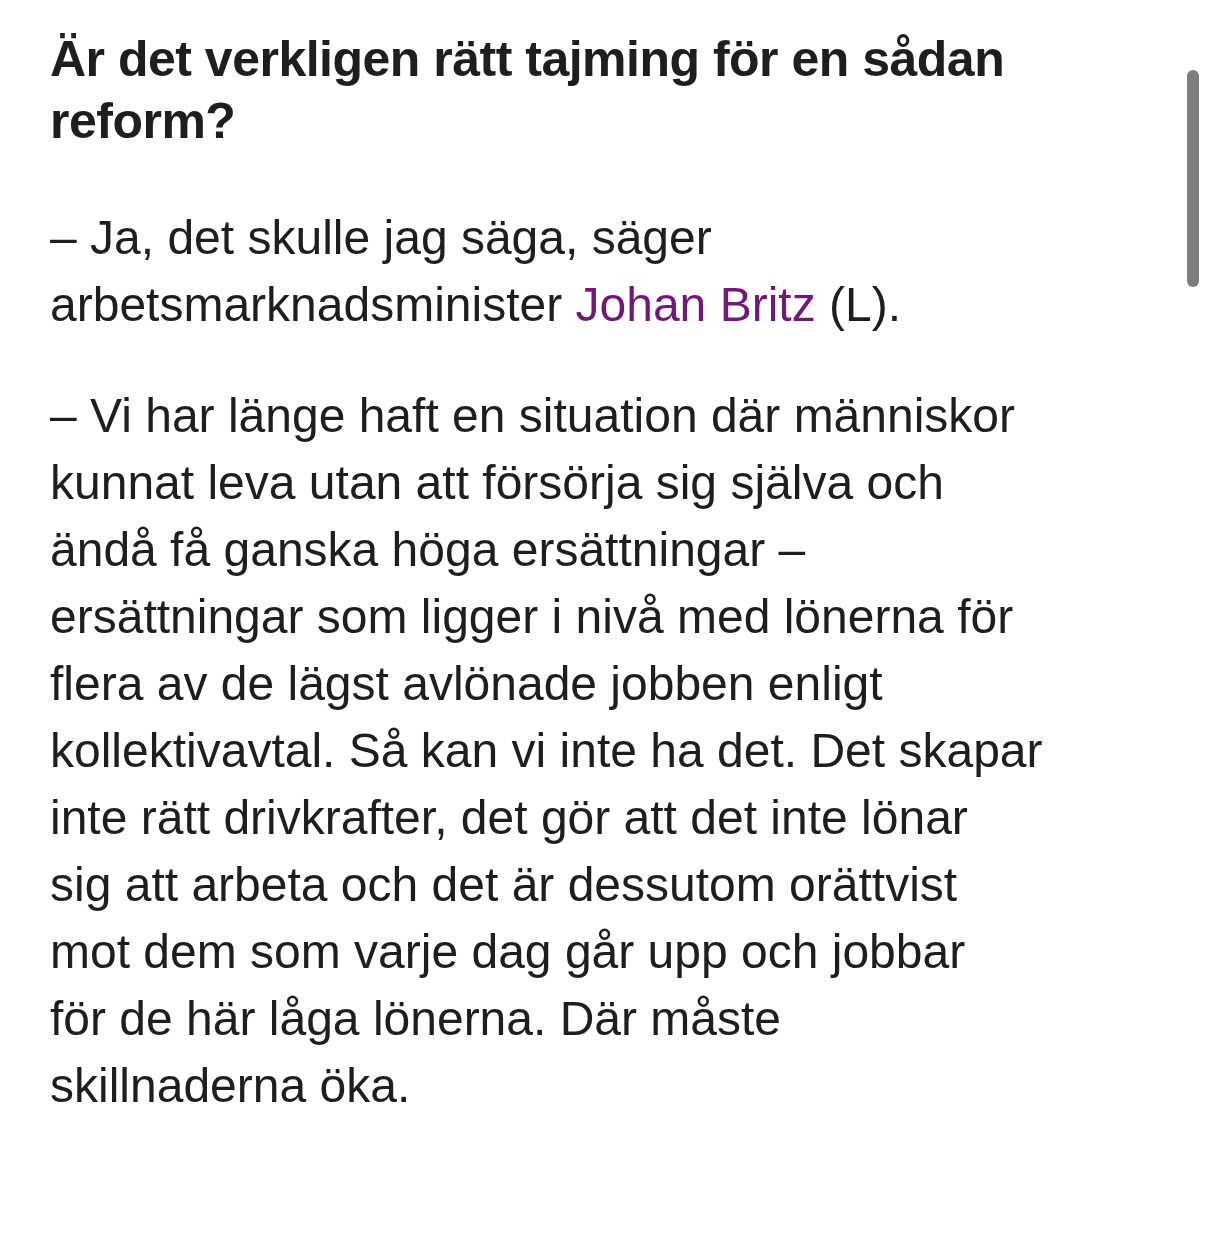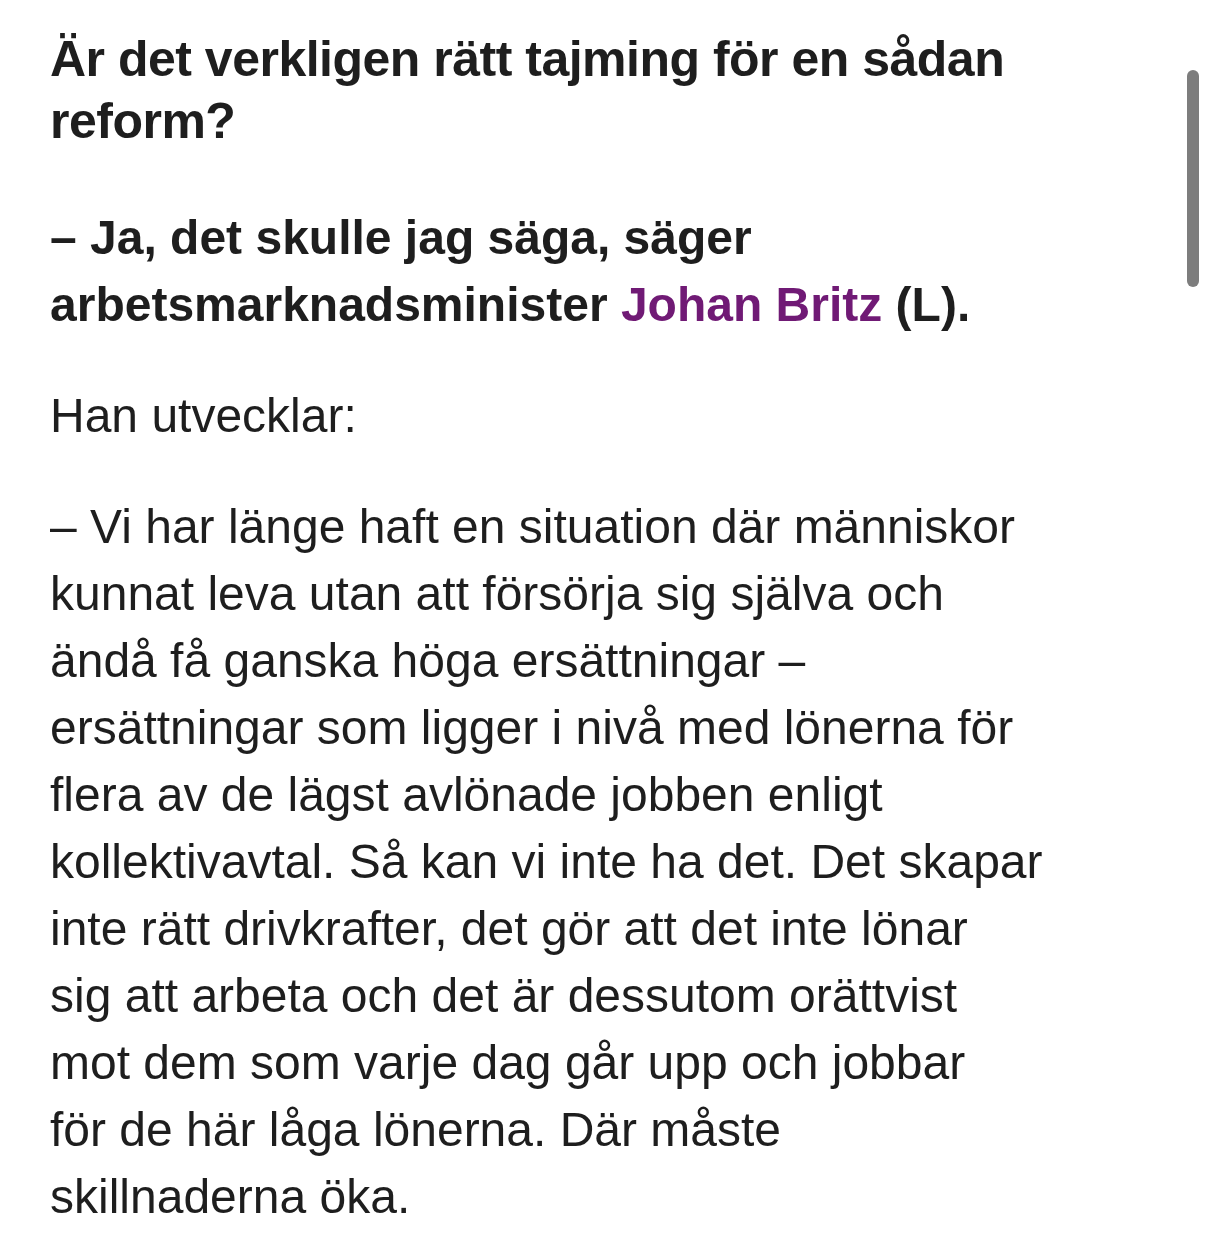--- a/index.html
+++ b/index.html
@@ -28,21 +28,21 @@
     color: #1e1e1e;
   }
   .article p {
     font-size: 48px;
     line-height: 67px;
     font-weight: 400;
     margin: 44px 0 0 0;
     white-space: pre-line;
     color: #1e1e1e;
   }
-  .article p.intro { margin-top: 52px; font-weight: bold; }
+  .article p.intro { margin-top: 52px; }
   a.inline-link {
     color: #701a75;
     text-decoration: none;
     cursor: pointer;
   }
   .scrollbar-thumb {
     position: absolute;
     right: 7px;
     top: 70px;
     width: 12px;
@@ -54,21 +54,20 @@
 </head>
 <body>
 
 <main class="article">
   <h2>Är det verkligen rätt tajming för en sådan
 reform?</h2>
 
   <p class="intro"><span>– Ja, det skulle jag säga, säger
 arbetsmarknadsminister </span><a class="inline-link">Johan Britz</a><span> (L).</span></p>
 
-  <p>Han utvecklar:</p>
 
   <p>– Vi har länge haft en situation där människor
 kunnat leva utan att försörja sig själva och
 ändå få ganska höga ersättningar –
 ersättningar som ligger i nivå med lönerna för
 flera av de lägst avlönade jobben enligt
 kollektivavtal. Så kan vi inte ha det. Det skapar
 inte rätt drivkrafter, det gör att det inte lönar
 sig att arbeta och det är dessutom orättvist
 mot dem som varje dag går upp och jobbar

